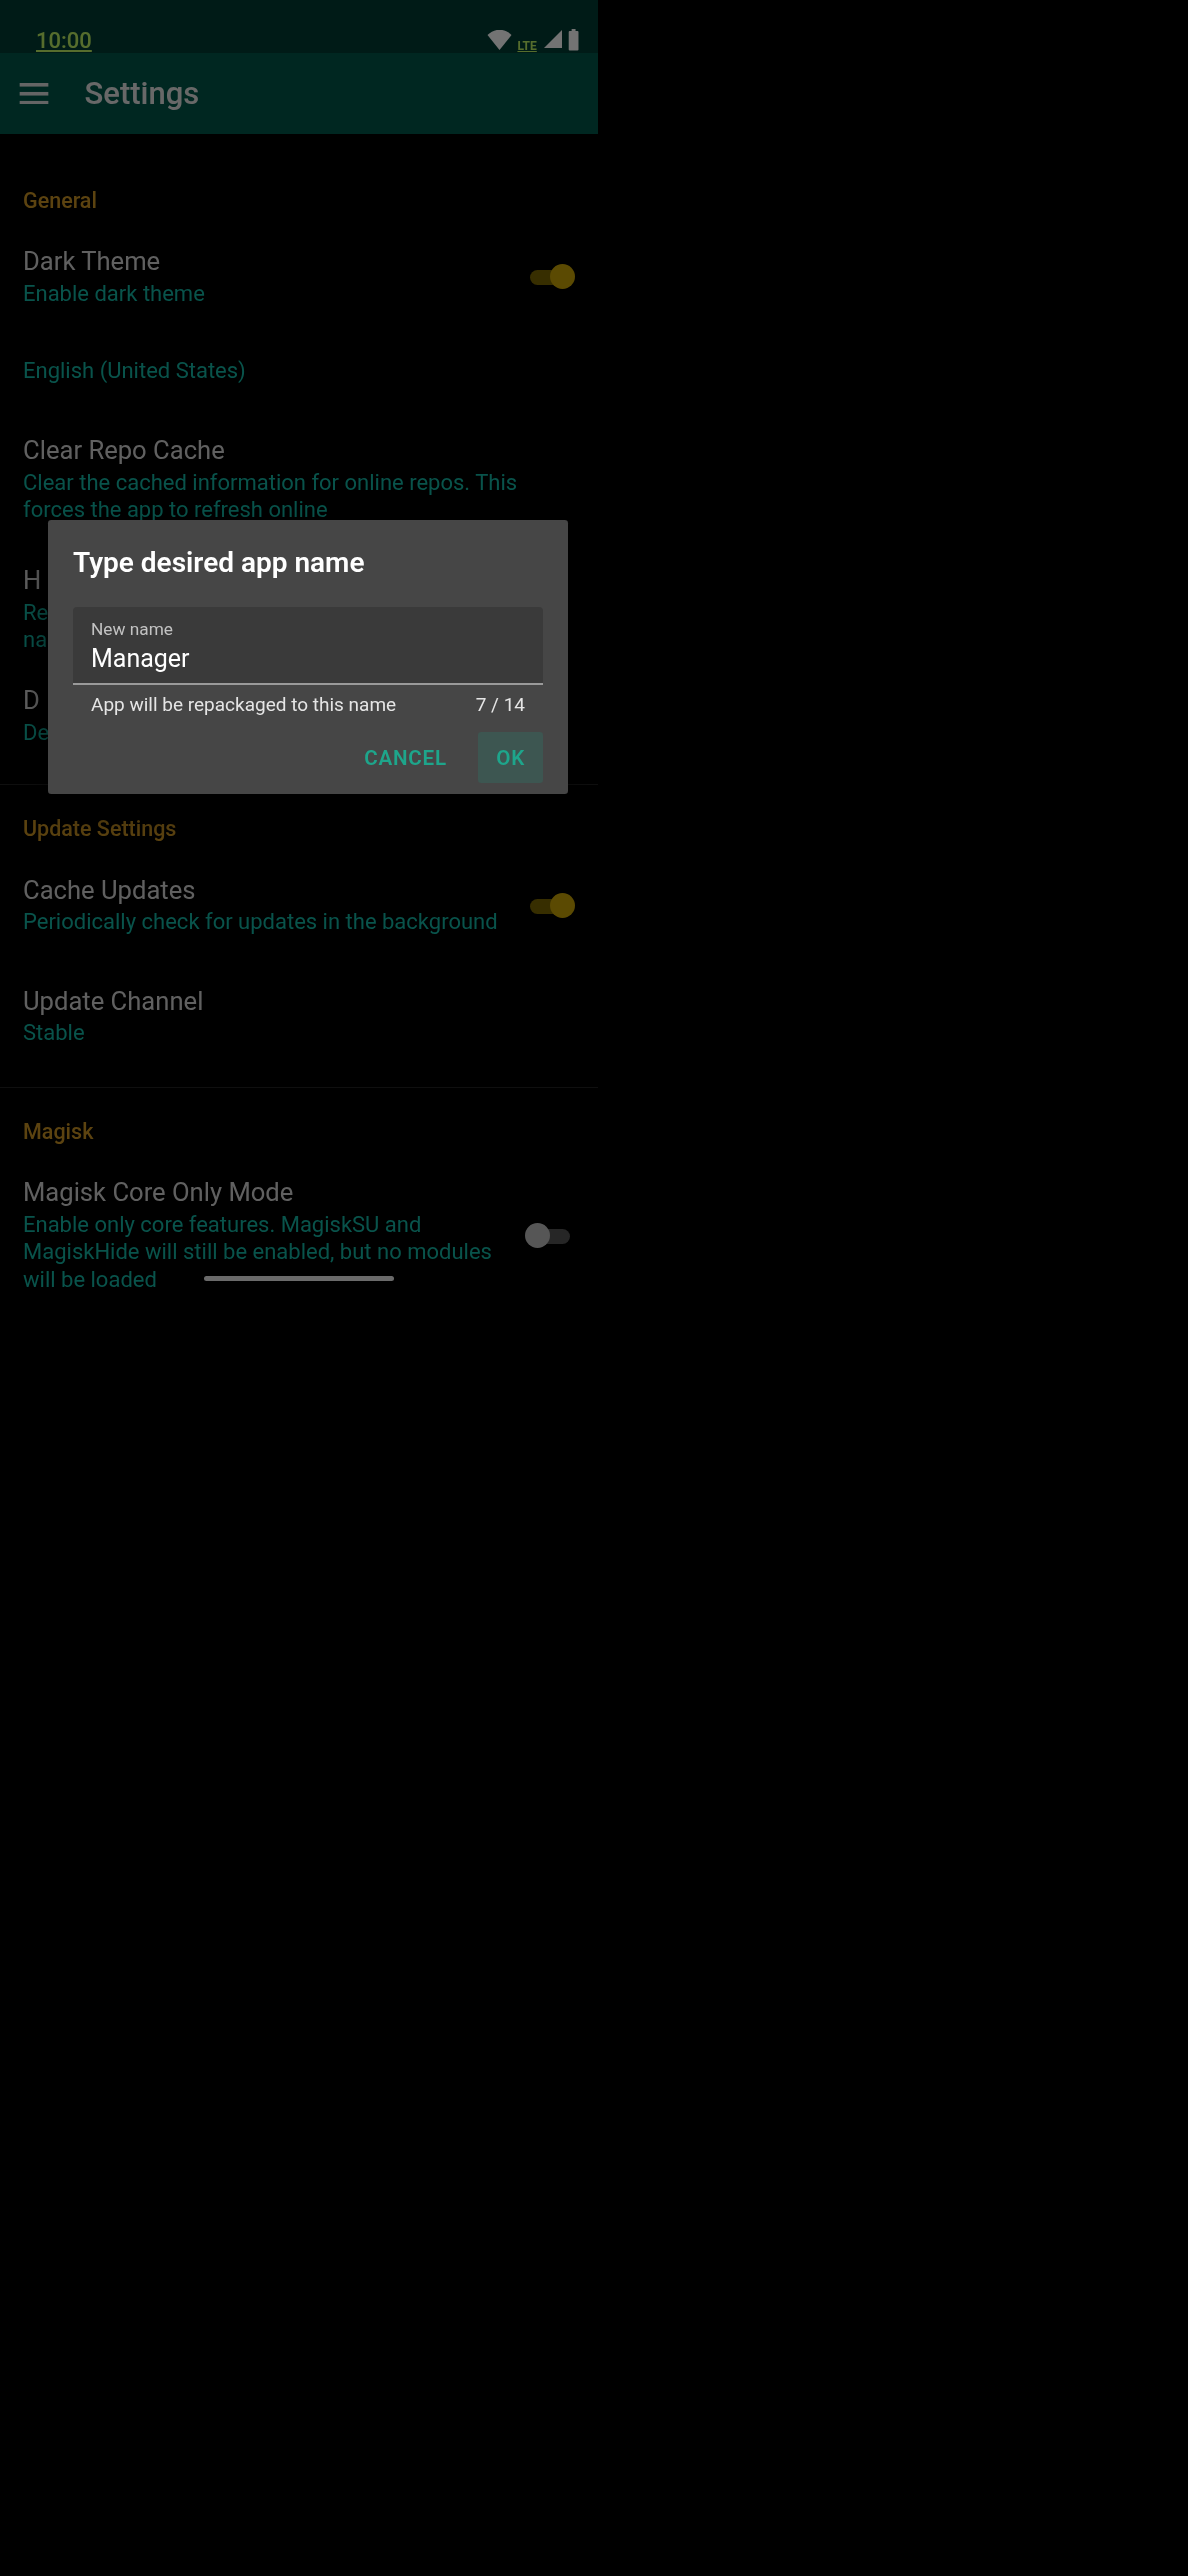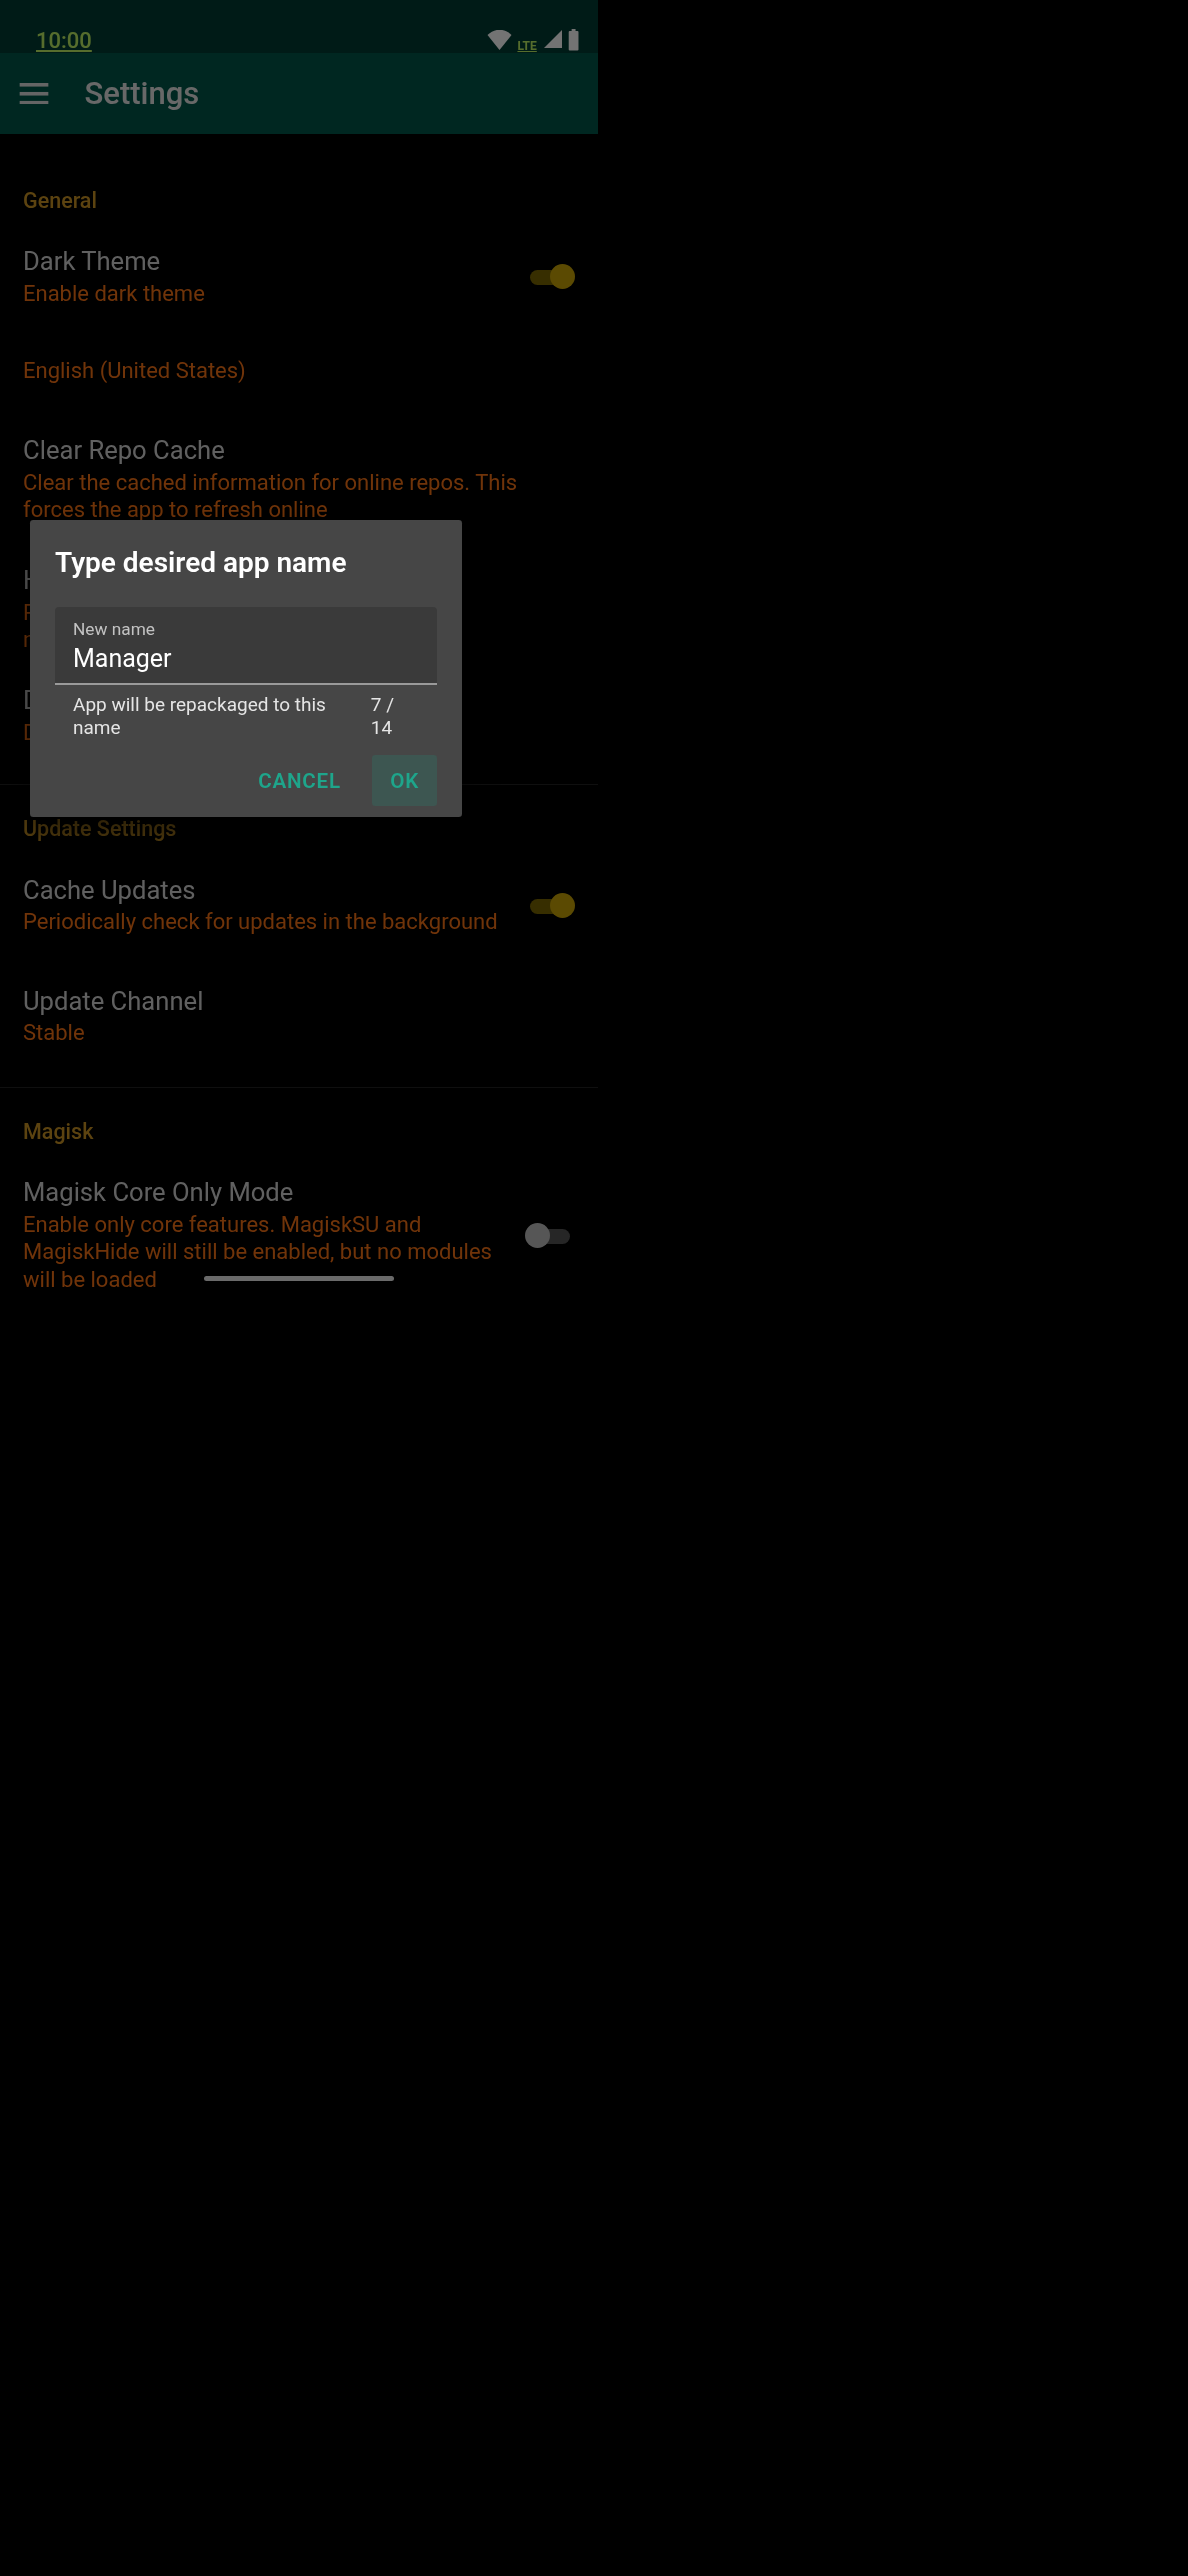--- a/index.html
+++ b/index.html
@@ -51,21 +51,21 @@
   .divider { height: 0.8px; background: #222; margin-top: 15px; }
 
   .list-item {
     padding: 25px 23px 25px 23px;
     display: flex;
     align-items: center;
     gap: 27px;
   }
   .item-text { flex: 1 1 auto; min-width: 0; }
   .item-title { font-size: 25.6px; color: #d6d6d6; line-height: 1.25; margin-bottom: 1.7px; }
-  .item-sub { font-size: 22px; color: #f97316; line-height: 1.25; }
+  .item-sub { font-size: 22px; color: #14b8a6; line-height: 1.25; }
 
   
   .toggle {
     width: 50px; height: 26.4px; position: relative; flex: 0 0 auto;
   }
   .toggle .track {
     position: absolute; left: 5px; right: 5px; top: 6.6px; height: 15px;
     border-radius: 8.3px;
   }
   .toggle.on .track { background: #7a6600; }
@@ -78,22 +78,22 @@
 
   
   .scrim {
     position: absolute; inset: 0;
     background: rgba(0,0,0,0.55);
   }
 
   
   .dialog {
     position: absolute;
-    left: 30px; top: 520px;
-    width: 432px;
+    left: 48px; top: 520px;
+    width: 520px;
     background: #464646;
     border-radius: 3.3px;
     box-shadow: 0 16.5px 33px rgba(0,0,0,0.6);
     padding: 26.4px 25px 11.6px 25px;
     color: #fff;
   }
   .dialog-title { font-size: 28px; font-weight: 600; margin-bottom: 28px; }
   .field {
     background: #3a3a3a;
     border-radius: 4.1px 4.1px 0 0;

